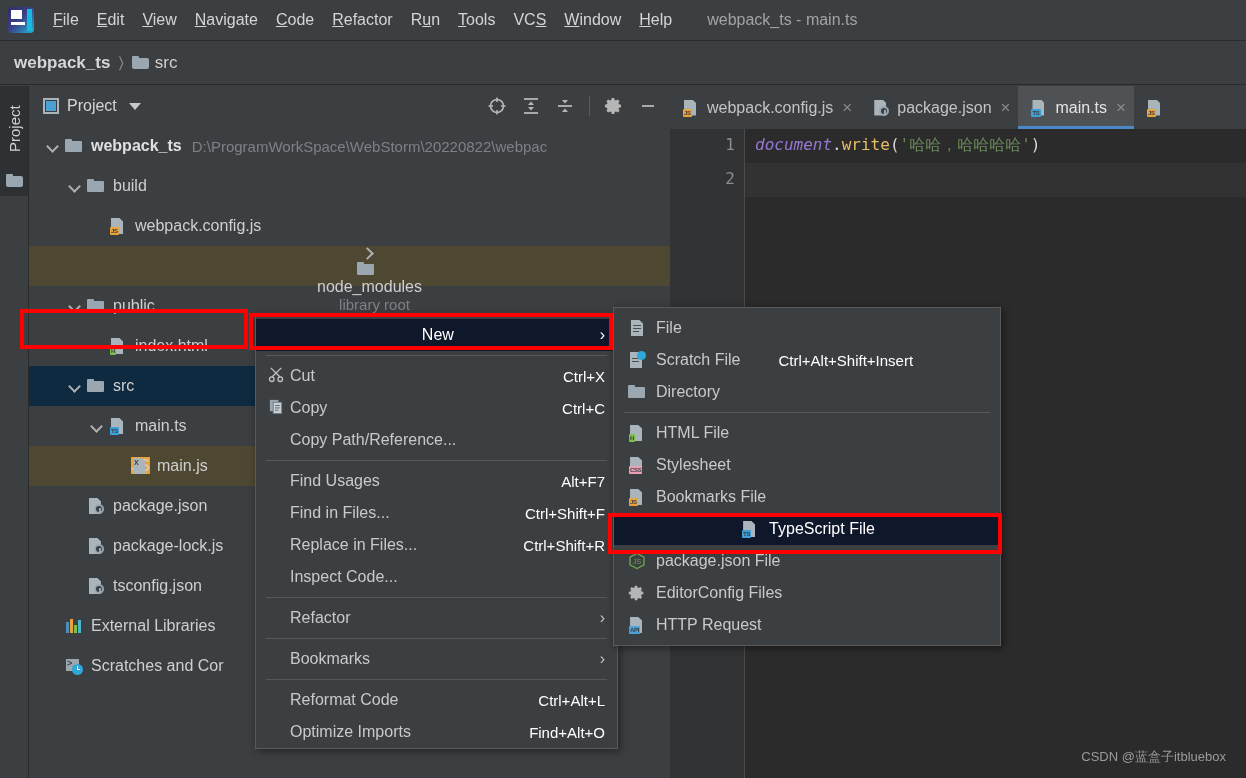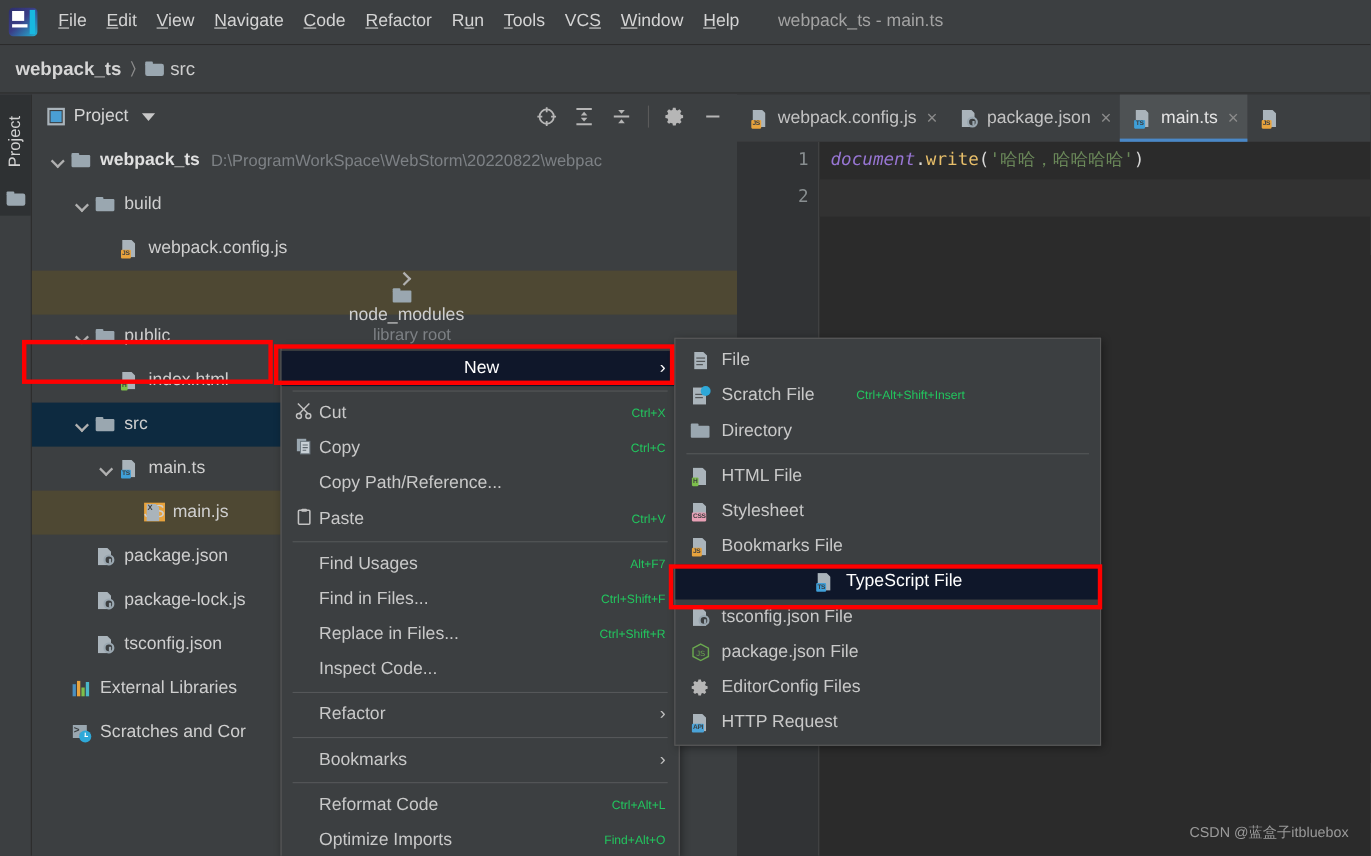--- a/index.html
+++ b/index.html
@@ -189,21 +189,21 @@
     position:absolute;left:255px;top:315px;width:363px;
     background:#3c3f41;border:1px solid #5a5a5a;box-shadow:2px 2px 8px rgba(0,0,0,.45);
     padding:3px 0 0 0;box-sizing:border-box;
   }
   .mi{
     position:relative;height:32px;display:flex;align-items:center;
     padding:0 12px 0 12px;box-sizing:border-box;font-size:16px;color:#c9c9c9;white-space:nowrap;cursor:default;
   }
   .mi .micon{width:22px;flex:none;display:flex;align-items:center;}
   .mi .mlabel{flex:1;}
-  .mi .mkey{color:#22c55e;font-size:11px;margin-left:18px;}
+  .mi .mkey{color:#ffffff;font-size:15px;margin-left:18px;}
   .mi .marrow{margin-left:14px;color:#c2c2c2;font-size:16px;line-height:1;}
   .mi.hl{background:#0f172a;color:#ffffff;justify-content:center;}
   .mi.hl .marrow{color:#ffffff;}
   .msep{height:1px;background:#555759;margin:4px 10px;}
 
   
   #submenu{
     position:absolute;left:613px;top:307px;width:388px;
     background:#3c3f41;border:1px solid #5a5a5a;box-shadow:2px 2px 8px rgba(0,0,0,.45);
     padding:4px 0;box-sizing:border-box;
@@ -482,30 +482,20 @@
             <line x1="7.5" y1="13" x2="11" y2="13" stroke="#5c666d" stroke-width="1"></line>
           </svg></span>
       </span>
       <span class="mlabel">Copy</span>
       <span class="mkey">Ctrl+C</span>
     </div>
     <div class="mi">
       <span class="micon"></span>
       <span class="mlabel">Copy Path/Reference...</span>
     </div>
-    <div class="mi">
-      <span class="micon">
-        <span><svg width="17" height="17" viewBox="0 0 18 18">
-            <rect x="3.5" y="3" width="11" height="13.5" rx="1" fill="none" stroke="#c2c2c2" stroke-width="1.5"></rect>
-            <rect x="6.5" y="1.5" width="5" height="3" rx="0.6" fill="#c2c2c2"></rect>
-          </svg></span>
-      </span>
-      <span class="mlabel">Paste</span>
-      <span class="mkey">Ctrl+V</span>
-    </div>
     <div class="msep"></div>
     <div class="mi">
       <span class="micon"></span>
       <span class="mlabel">Find Usages</span>
       <span class="mkey">Alt+F7</span>
     </div>
     <div class="mi">
       <span class="micon"></span>
       <span class="mlabel">Find in Files...</span>
       <span class="mkey">Ctrl+Shift+F</span>
@@ -606,29 +596,20 @@
       <span class="micon">
         <span class="ico doc">
           <span class="page"></span>
           <span class="tag tag-ts">TS</span>
         </span>
       </span>
       <span>TypeScript File</span>
     </div>
     <div class="mi">
       <span class="micon">
-        <span class="ico json">
-          <span class="page"></span>
-          <span class="br"></span>
-        </span>
-      </span>
-      <span>tsconfig.json File</span>
-    </div>
-    <div class="mi">
-      <span class="micon">
         <span class="ico"><svg width="18" height="18" viewBox="0 0 18 18">
             <polygon points="9,1.5 16,5.2 16,12.8 9,16.5 2,12.8 2,5.2" fill="none" stroke="#6aa84f" stroke-width="1.3"></polygon>
             <text x="9" y="12" font-size="7" fill="#6aa84f" text-anchor="middle" font-family="Liberation Sans">JS</text>
           </svg></span>
       </span>
       <span>package.json File</span>
     </div>
     <div class="mi">
       <span class="micon">
         <span class="ico"><svg width="18" height="18" viewBox="0 0 20 20">

